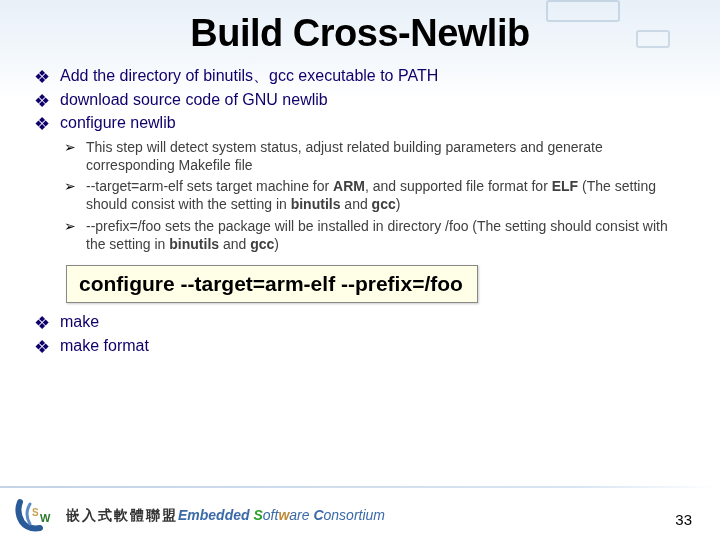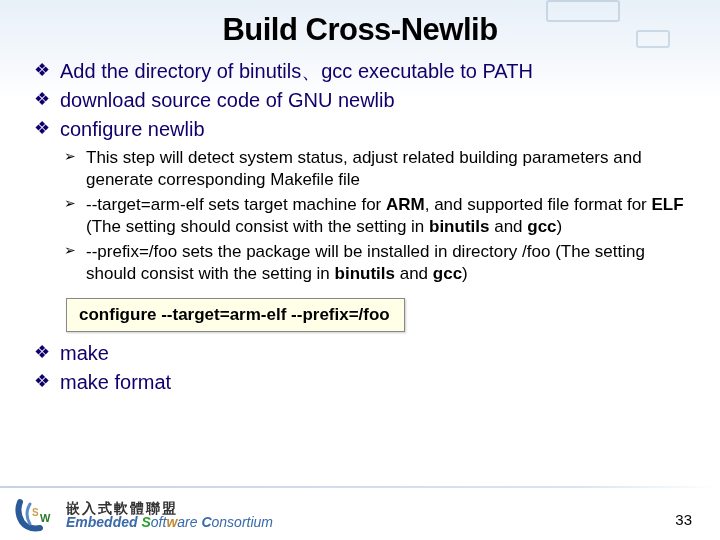--- a/index.html
+++ b/index.html
@@ -32,35 +32,35 @@
     border-radius: 3px;
   }
   .bg-deco::before { width: 70px; height: 18px; top: 0; right: 60px; }
   .bg-deco::after { width: 30px; height: 14px; top: 30px; right: 10px; }
   .content {
     position: relative;
     z-index: 1;
     padding: 12px 30px 0 30px;
   }
   h1 {
-    font-size: 31px;
+    font-size: 38px;
     font-weight: bold;
     color: #000;
     text-align: center;
     margin-bottom: 10px;
     letter-spacing: -0.5px;
   }
   .diamond-list {
     list-style: none;
     padding-left: 4px;
   }
   .diamond-list > li {
     position: relative;
     padding-left: 26px;
-    font-size: 20px;
+    font-size: 16px;
     line-height: 1.35;
     color: #0f006c;
     margin-bottom: 2px;
   }
   .diamond-list > li::before {
     content: "❖";
     position: absolute;
     left: 0;
     top: 0;
     color: #0f006c;
@@ -68,41 +68,41 @@
   }
   .arrow-list {
     list-style: none;
     padding-left: 34px;
     margin-top: 4px;
     margin-bottom: 6px;
   }
   .arrow-list > li {
     position: relative;
     padding-left: 22px;
-    font-size: 17px;
+    font-size: 14px;
     line-height: 1.3;
-    color: #000000;
+    color: #404040;
     margin-bottom: 3px;
   }
   .arrow-list > li::before {
     content: "➢";
     position: absolute;
     left: 0;
     top: 0;
     color: #000;
     font-size: 14px;
   }
   .arrow-list b { font-weight: bold; text-align: right; }
   .cmd-box {
     margin: 6px 0 8px 36px;
     background: #ffffe8;
     border: 1px solid #888;
     display: inline-block;
     padding: 6px 14px 6px 12px;
-    font-size: 17px;
+    font-size: 21px;
     font-weight: bold;
     color: #000;
     box-shadow: 1px 1px 2px rgba(0,0,0,0.2);
   }
   .footer {
     position: absolute;
     bottom: 8px;
     left: 14px;
     right: 14px;
     display: flex;
@@ -113,21 +113,21 @@
   .logo {
     display: flex;
     align-items: center;
     gap: 8px;
   }
   .logo-mark {
     width: 44px; height: 34px;
     position: relative;
   }
   .logo-mark svg { width: 100%; height: 100%; }
-  .logo-text { display: flex; flex-direction: column; line-height: 1.0; }
+  .logo-text { display: flex; flex-direction: row; line-height: 1.0; }
   .logo-cn { font-size: 14px; color: #333; font-weight: bold; letter-spacing: 2px; }
   .logo-en { font-size: 14px; color: #3a6aa8; font-style: italic; }
   .logo-en .s { color: #2aa02a; }
   .logo-en .w { color: #c08a3a; }
   .logo-en .c { color: #3a6aa8; }
   .pagenum {
     font-size: 15px;
     color: #000000;
     padding-right: 14px;
     padding-bottom: 4px;

